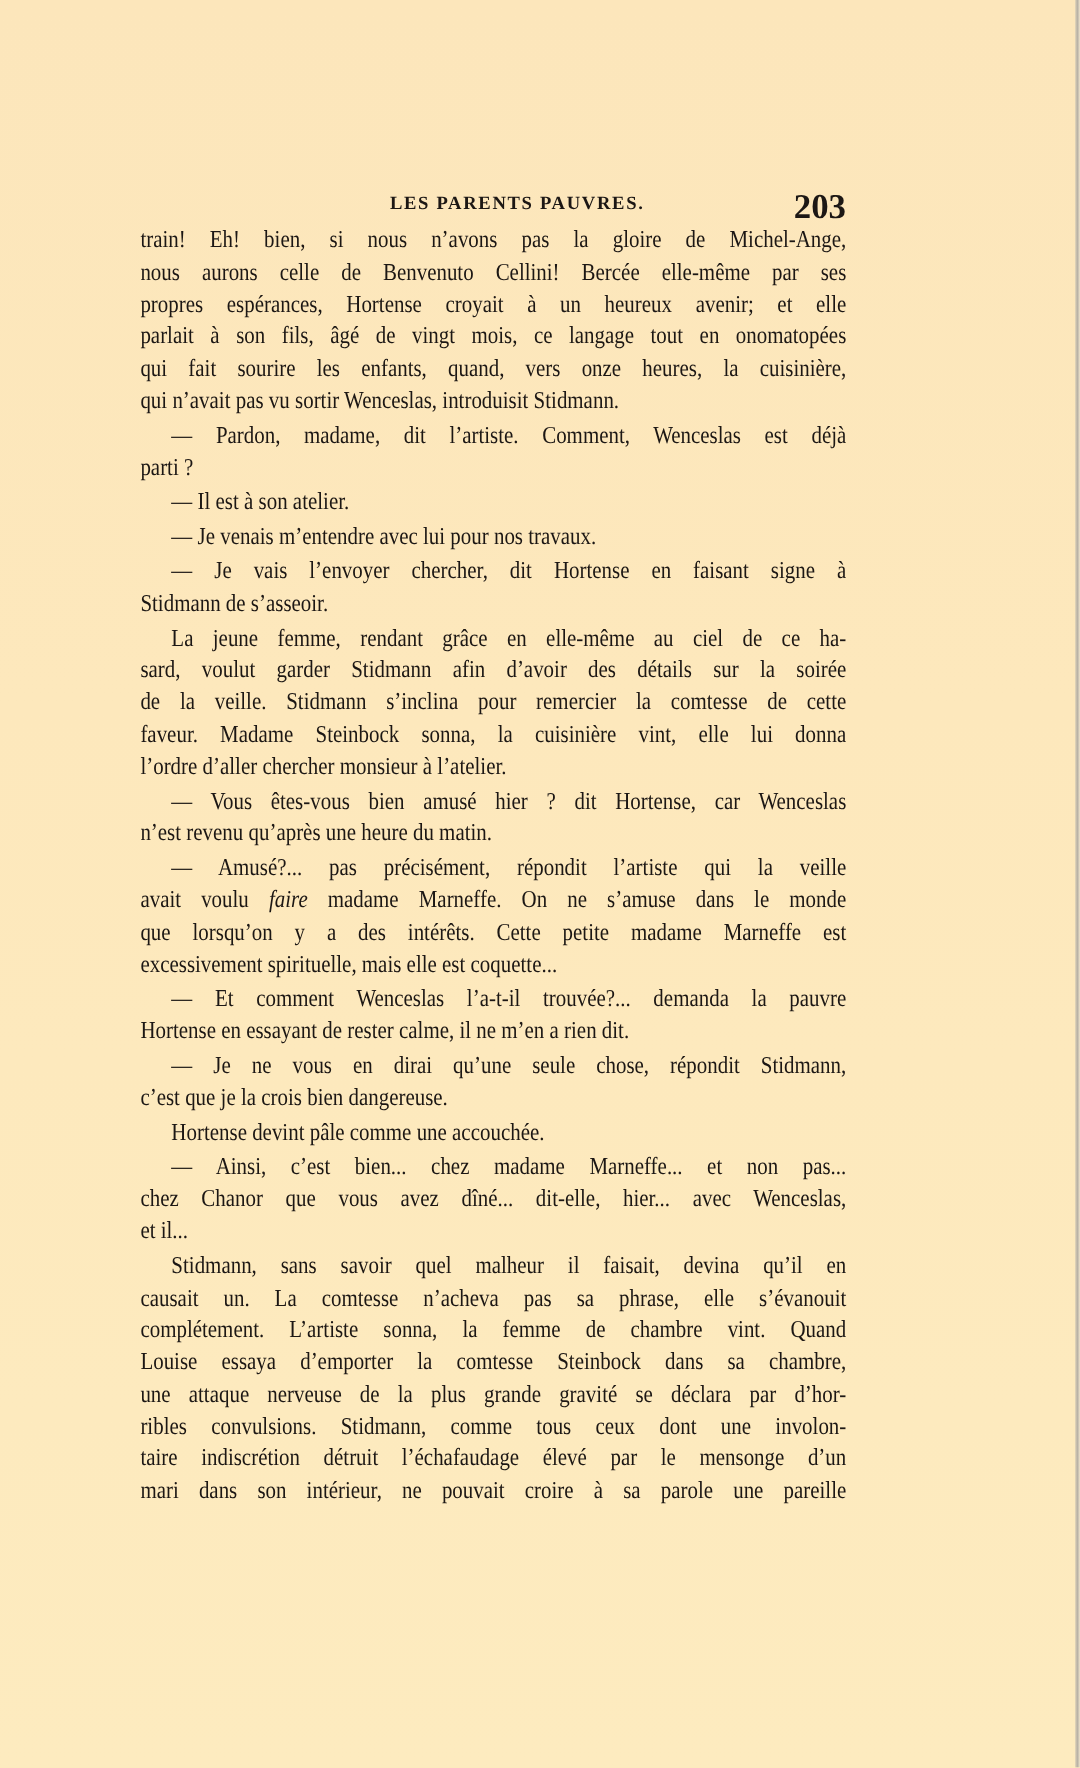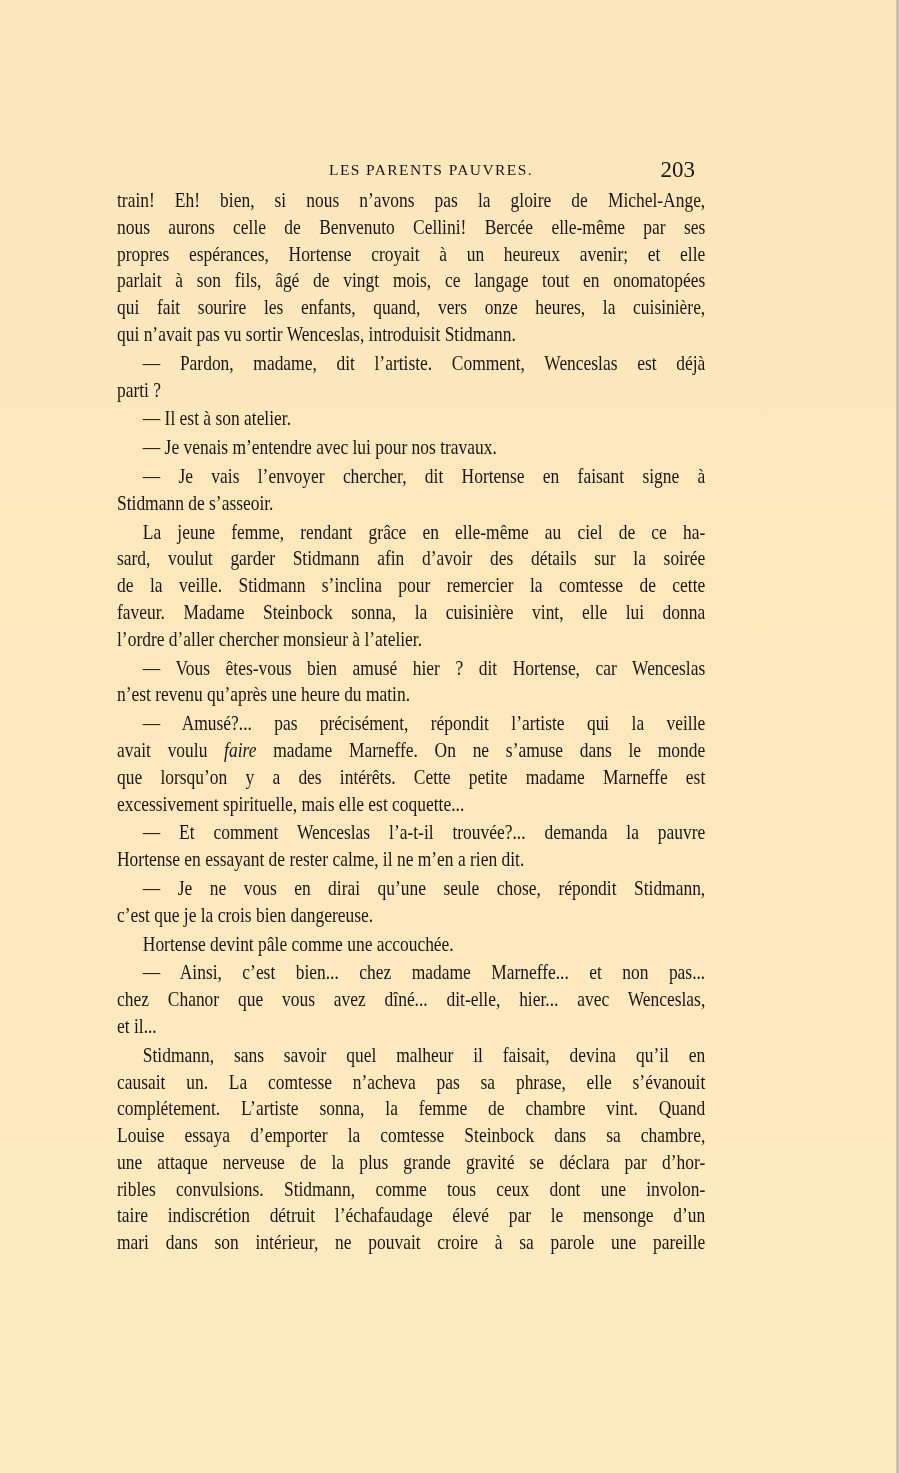--- a/index.html
+++ b/index.html
@@ -30,36 +30,37 @@
       background: linear-gradient(90deg, #d8cdb6 0%, #b8b2a6 50%, #efe4cc 100%);
     }
     .running-head {
       position: absolute;
       left: 117px;
       top: 157px;
       width: 588px;
       height: 30px;
       font-family: "Liberation Serif", serif;
       color: #1c1714;
+      font-weight: bold;
     }
     .running-title {
       position: absolute;
       left: 0;
       right: 0;
       top: 4px;
       text-align: center;
       font-size: 15.5px;
       letter-spacing: 1.4px;
       padding-left: 40px;
     }
     .page-number {
       position: absolute;
-      right: 10px;
+      right: 0;
       top: 0;
-      font-size: 23px;
+      font-size: 29px;
     }
     .text-block {
       position: absolute;
       left: 117px;
       top: 187px;
       width: 588px;
       font-family: "Liberation Serif", serif;
       font-size: 20.3px;
       line-height: 26.8px;
       color: #1c1714;

